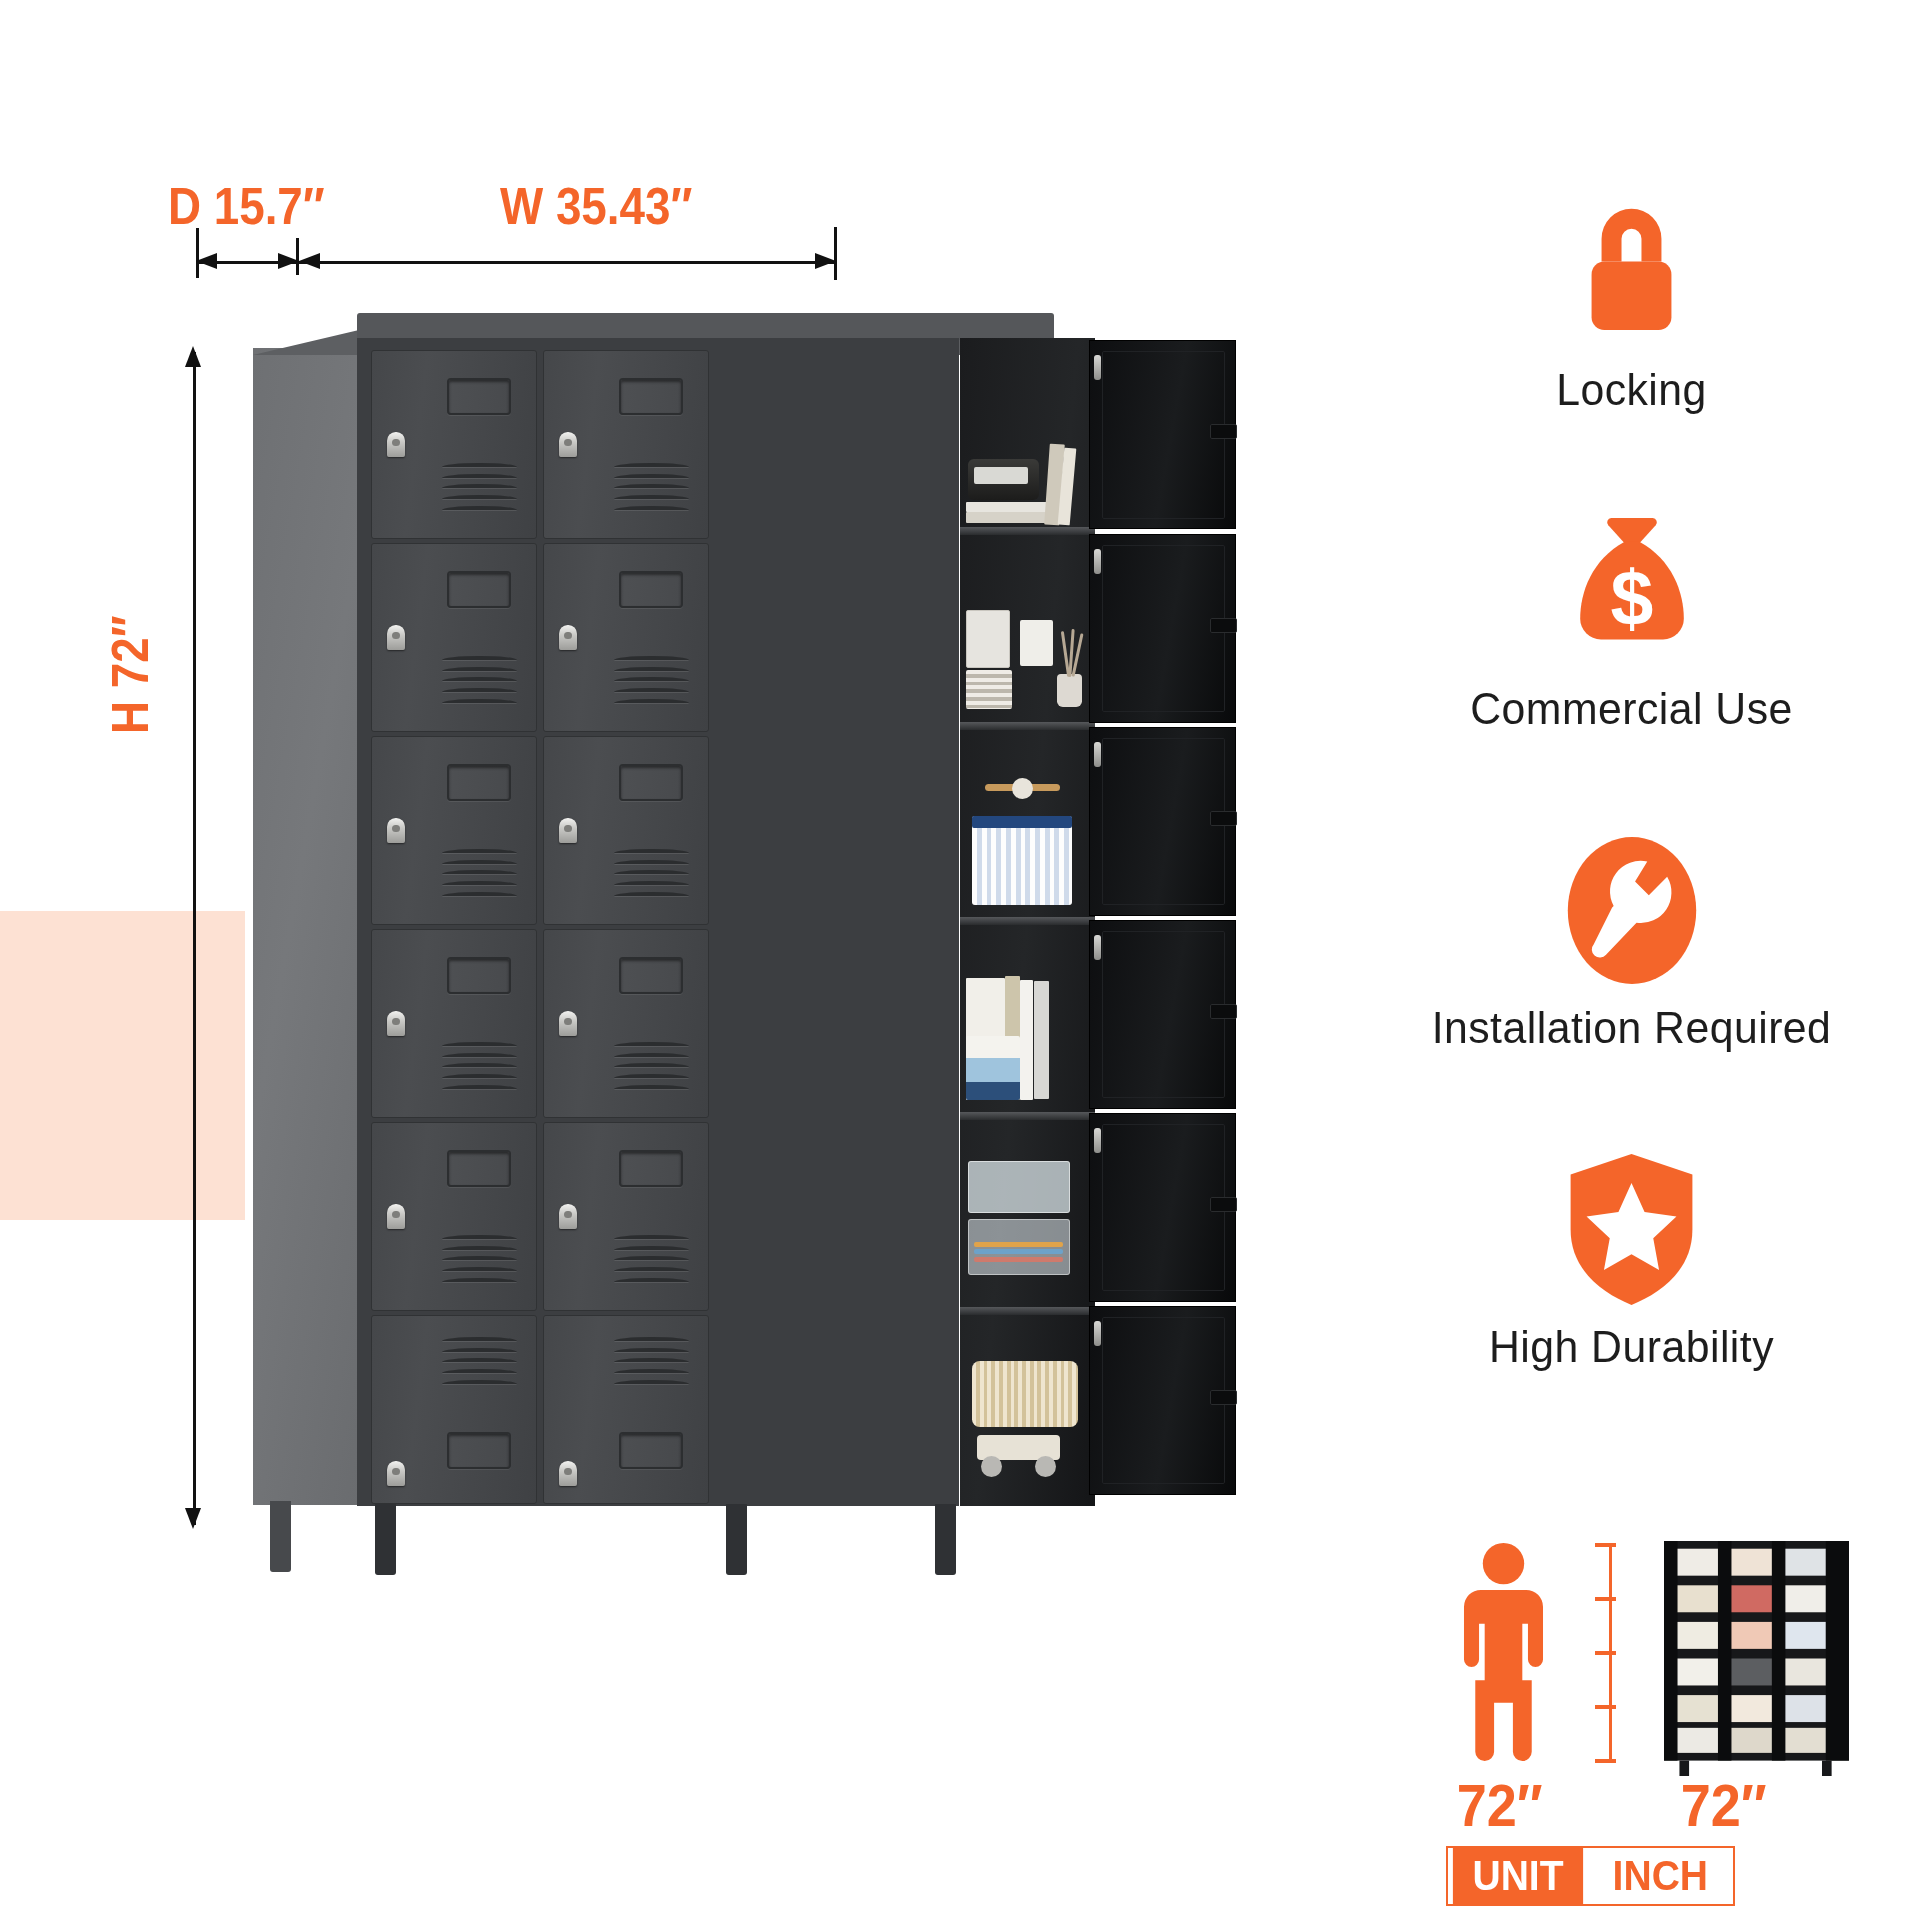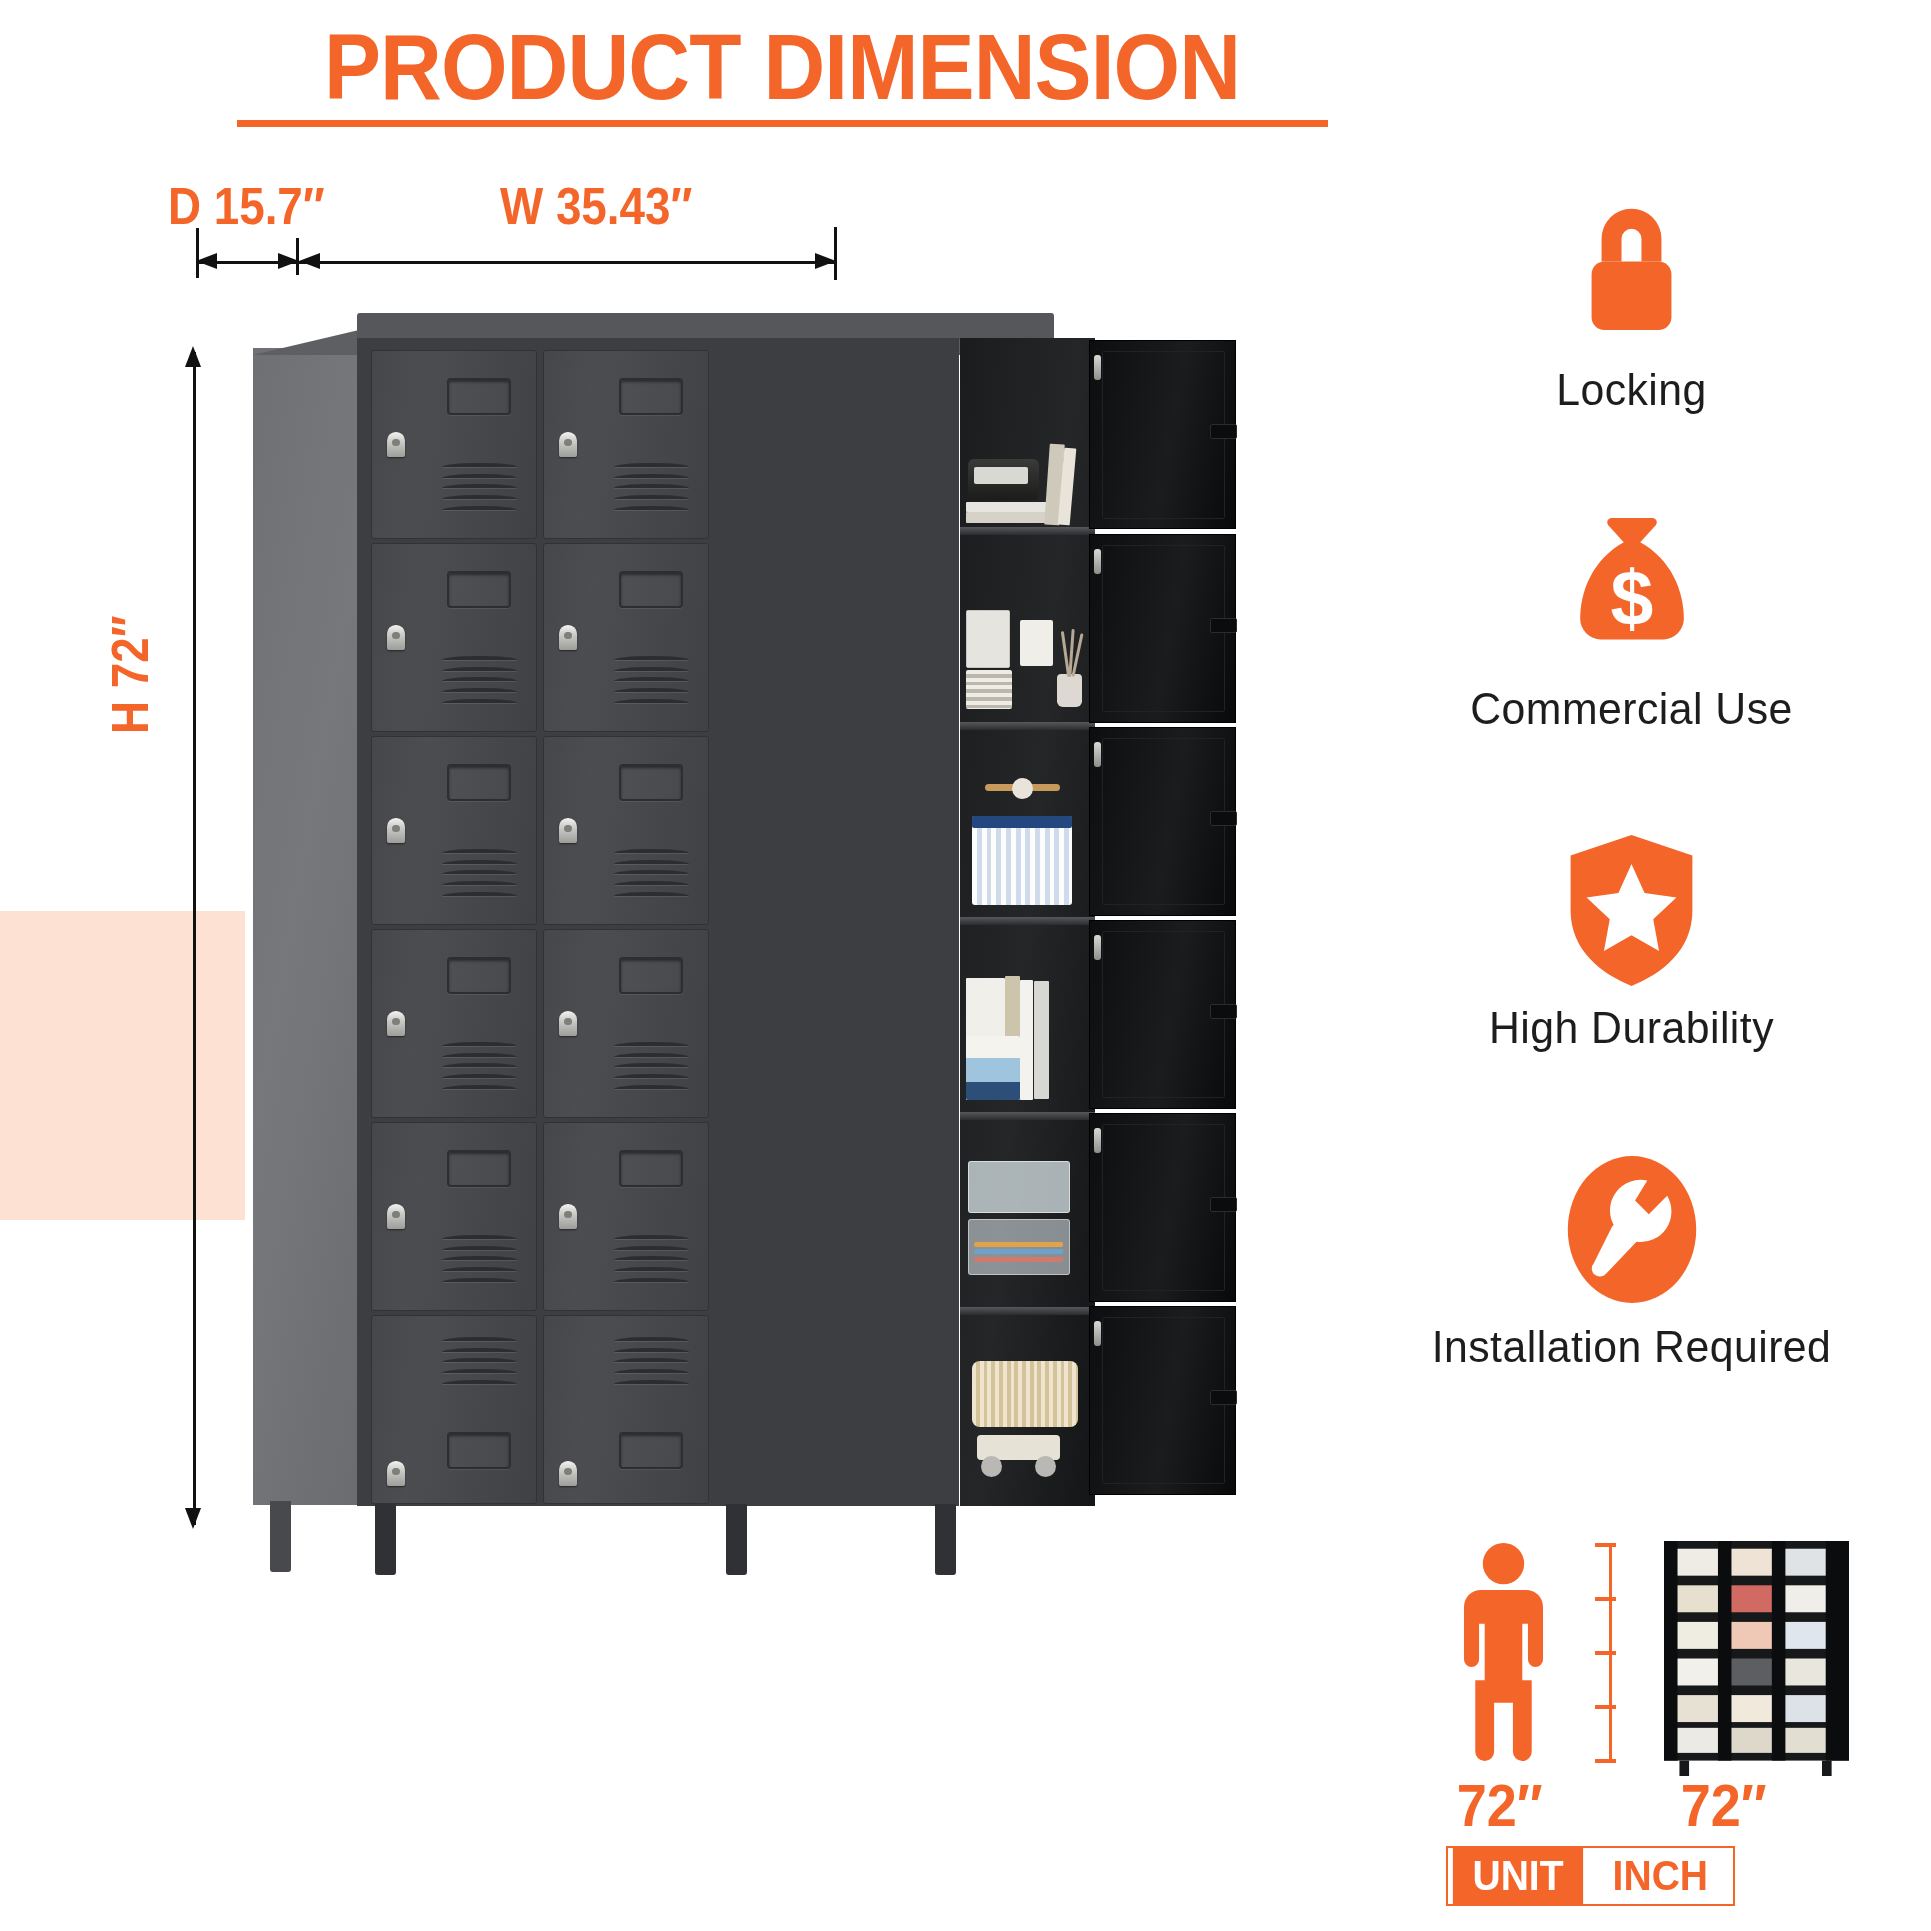--- a/index.html
+++ b/index.html
@@ -217,24 +217,20 @@
 
   
   .obj{position:absolute;border-radius:1.9px;}
   .bk{position:absolute;border-radius:1px;}
 </style>
 </head>
 <body>
 
 <div class="stage">
 
-  <div id="title-block">
-    <div id="title-text">PRODUCT DIMENSION</div>
-    <div id="title-underline"></div>
-  </div>
 
   <div id="peach-band"></div>
 
   <div id="dim-d" class="dim-label">D 15.7″</div>
   <div id="dim-w" class="dim-label">W 35.43″</div>
   <div id="dim-h" class="dim-label">H 72″</div>
 
   <div id="ext-d-left" class="mline"></div>
   <div id="ext-w-left" class="mline"></div>
   <div id="ext-w-right" class="mline"></div>
@@ -506,36 +502,36 @@
           <path d="M36 2 h28 a3 3 0 0 1 2 5 l-11 12 h-10 L34 7 a3 3 0 0 1 2 -5 Z" fill="#f4652a"></path>
           <path d="M45 18 h10 c22 12 30 34 30 52 a14 14 0 0 1 -14 14 H29 a14 14 0 0 1 -14 -14 c0 -18 8 -40 30 -52 Z" fill="#f4652a"></path>
           <text x="50" y="74" font-family="Liberation Sans, sans-serif" font-size="52" font-weight="700" fill="#ffffff" text-anchor="middle">$</text>
         </svg>
       </div>
       <div class="flabel">Commercial Use</div>
     </div>
 
     <div class="feature">
       <div class="ficon">
+        <svg width="154" height="159" viewBox="0 0 100 104">
+          <ellipse cx="50" cy="52" rx="42" ry="48" fill="#f4652a"></ellipse>
+          <path d="M60 20 a20 20 0 0 0 -22 29 l-1 1 l-12 24 a5 5 0 0 0 8 7 l19 -20 l1 -1 a20 20 0 0 0 20 -30 l-12 12 l-9 -9 Z" fill="#ffffff"></path>
+        </svg>
+      </div>
+      <div class="flabel">Installation Required</div>
+    </div>
+
+    <div class="feature">
+      <div class="ficon">
         <svg width="145" height="159" viewBox="0 0 100 108">
           <path d="M50 2 L92 16 v38 c0 28 -22 44 -42 52 C30 98 8 82 8 54 V16 Z" fill="#f4652a"></path>
           <path d="M50 22 L59 42 L81 45 L65 60 L69 82 L50 71 L31 82 L35 60 L19 45 L41 42 Z" fill="#ffffff"></path>
         </svg>
       </div>
       <div class="flabel">High Durability</div>
-    </div>
-
-    <div class="feature">
-      <div class="ficon">
-        <svg width="154" height="159" viewBox="0 0 100 104">
-          <ellipse cx="50" cy="52" rx="42" ry="48" fill="#f4652a"></ellipse>
-          <path d="M60 20 a20 20 0 0 0 -22 29 l-1 1 l-12 24 a5 5 0 0 0 8 7 l19 -20 l1 -1 a20 20 0 0 0 20 -30 l-12 12 l-9 -9 Z" fill="#ffffff"></path>
-        </svg>
-      </div>
-      <div class="flabel">Installation Required</div>
     </div>
   </div>
 
   <div id="scale-block">
 
     <div id="person-wrap">
       <svg width="135" height="222" viewBox="0 0 70 118">
         <circle cx="35" cy="12" r="11" fill="#f4652a"></circle>
         <path d="M35 26 h12 a9 9 0 0 1 9 9 v28 a4 4 0 0 1 -8 0 V44 h-3 v30 h5 v38 a5 5 0 0 1 -10 0 V86 h-10 v26 a5 5 0 0 1 -10 0 V74 h5 V44 h-3 v19 a4 4 0 0 1 -8 0 V35 a9 9 0 0 1 9 -9 Z" fill="#f4652a"></path>
       </svg>

